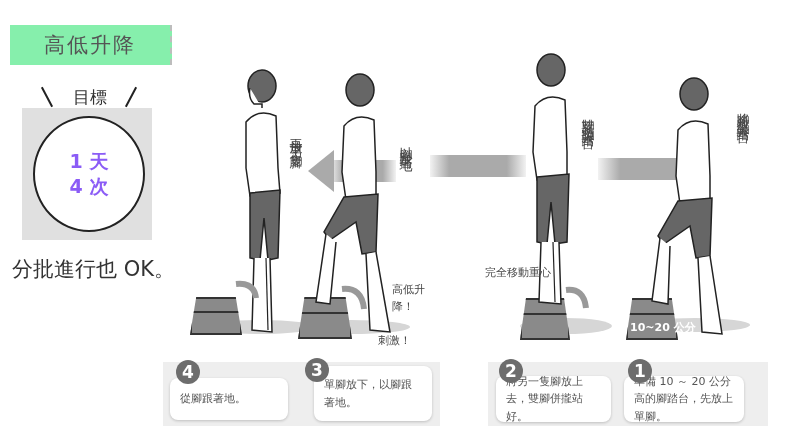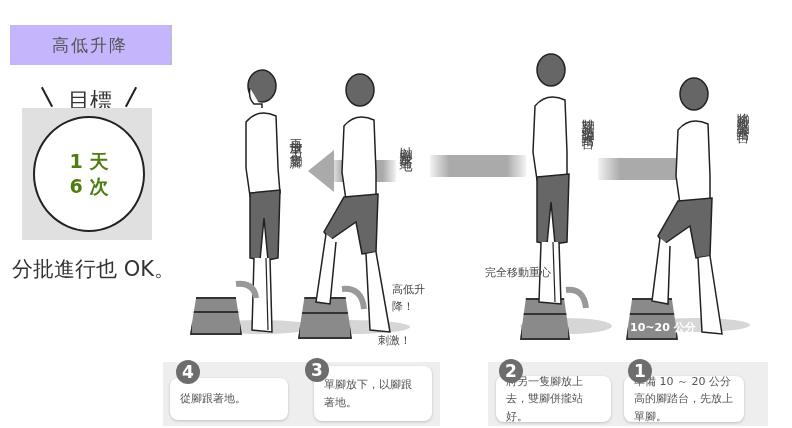--- a/index.html
+++ b/index.html
@@ -1,43 +1,43 @@
 <!DOCTYPE html>
 <html><head>
   <meta charset="utf-8">
   <style>
     * { box-sizing: border-box; margin: 0; padding: 0; }
     html, body { width: 792px; height: 428px; background: #ffffff; overflow: hidden; }
     body { position: relative; font-family: "DejaVu Sans", "Liberation Sans", sans-serif; color: #333; }
 
     .title-banner {
       position: absolute; left: 10px; top: 25px; width: 162px; height: 40px;
-      background: #c4b5fd; border-right: 2px dashed #bdbdbd;
+      background: #86efac; border-right: 2px dashed #bdbdbd;
       display: flex; align-items: center; justify-content: center;
       font-family: "DejaVu Serif", "Liberation Serif", serif;
-      font-size: 17px; color: #555; letter-spacing: 2px;
+      font-size: 21px; color: #555; letter-spacing: 2px;
     }
 
     .goal-label {
       position: absolute; left: 60px; top: 86px; width: 60px; text-align: center;
-      font-size: 22px; color: #333;
+      font-size: 17px; color: #333;
     }
     .ray { position: absolute; width: 2px; height: 22px; background: #222; }
     .ray.left { left: 46px; top: 86px; transform: rotate(-28deg); }
     .ray.right { left: 130px; top: 86px; transform: rotate(28deg); }
 
     .goal-box {
       position: absolute; left: 22px; top: 108px; width: 130px; height: 132px;
       background: #e0e0e0;
     }
     .goal-circle {
       position: absolute; left: 33px; top: 116px; width: 112px; height: 116px;
       border-radius: 50%; background: #fff; border: 2px solid #222;
       display: flex; flex-direction: column; align-items: center; justify-content: center;
-      font-weight: bold; color: #4d7c0f; font-size: 19px; line-height: 1.3;
+      font-weight: bold; color: #8b5cf6; font-size: 19px; line-height: 1.3;
     }
 
     .note-ok {
       position: absolute; left: 12px; top: 255px; font-size: 21px; color: #333;
     }
 
     .vtext {
       position: absolute; writing-mode: vertical-rl; font-size: 13px; color: #444;
       letter-spacing: 3px; line-height: 1.2;
     }
@@ -81,21 +81,21 @@
 <body>
 
 <div class="title-banner">高低升降</div>
 
 <div class="ray left"></div>
 <div class="ray right"></div>
 <div class="goal-label">目標</div>
 <div class="goal-box"></div>
 <div class="goal-circle">
   <div>1 天</div>
-  <div>6 次</div>
+  <div>4 次</div>
 </div>
 <div class="note-ok">分批進行也 OK。</div>
 
 <div class="arrow-band" style="left:598px; top:158px; width:112px;"></div>
 <div class="arrow-band" style="left:430px; top:155px; width:96px;"></div>
 <div class="arrow-band" style="left:330px; top:160px; width:66px;"></div>
 <div class="arrow-head" style="left:308px; top:150px;"></div>
 
 <div class="step-shadow" style="left:205px; top:320px; width:110px; height:14px;"></div>
 <div class="step-box" style="left:190px; top:297px; width:52px; height:38px;">

